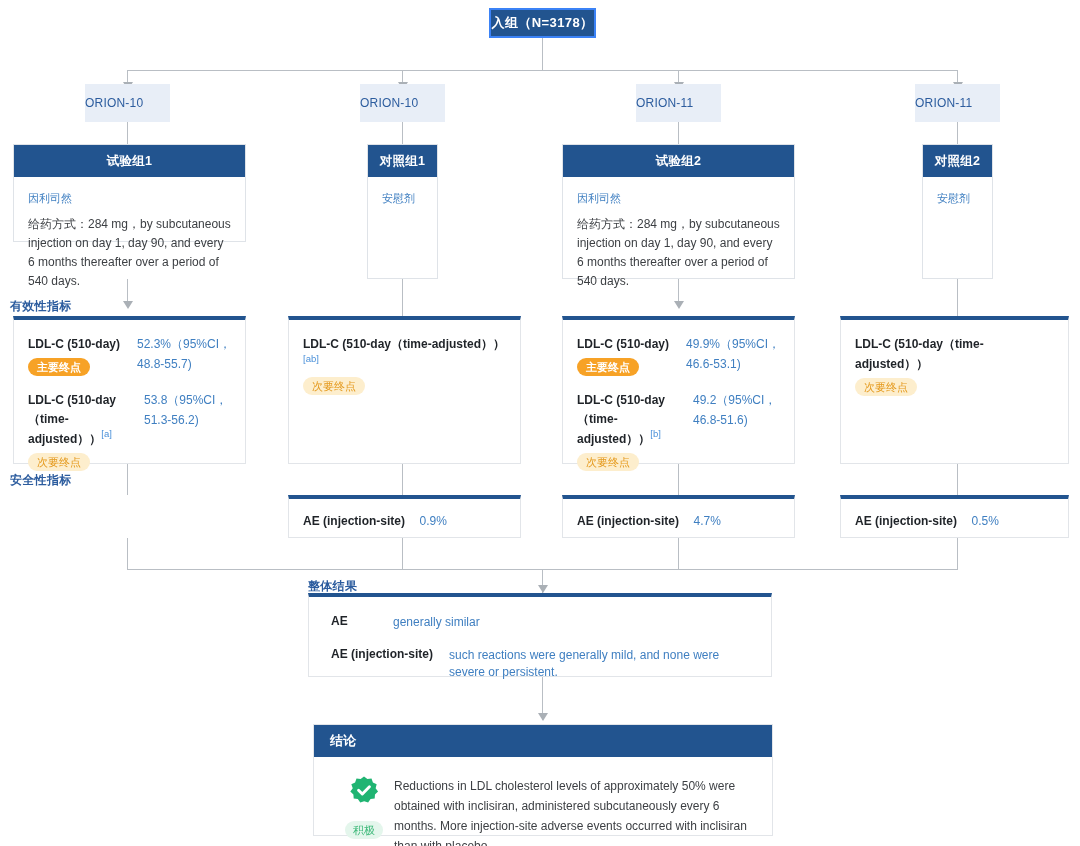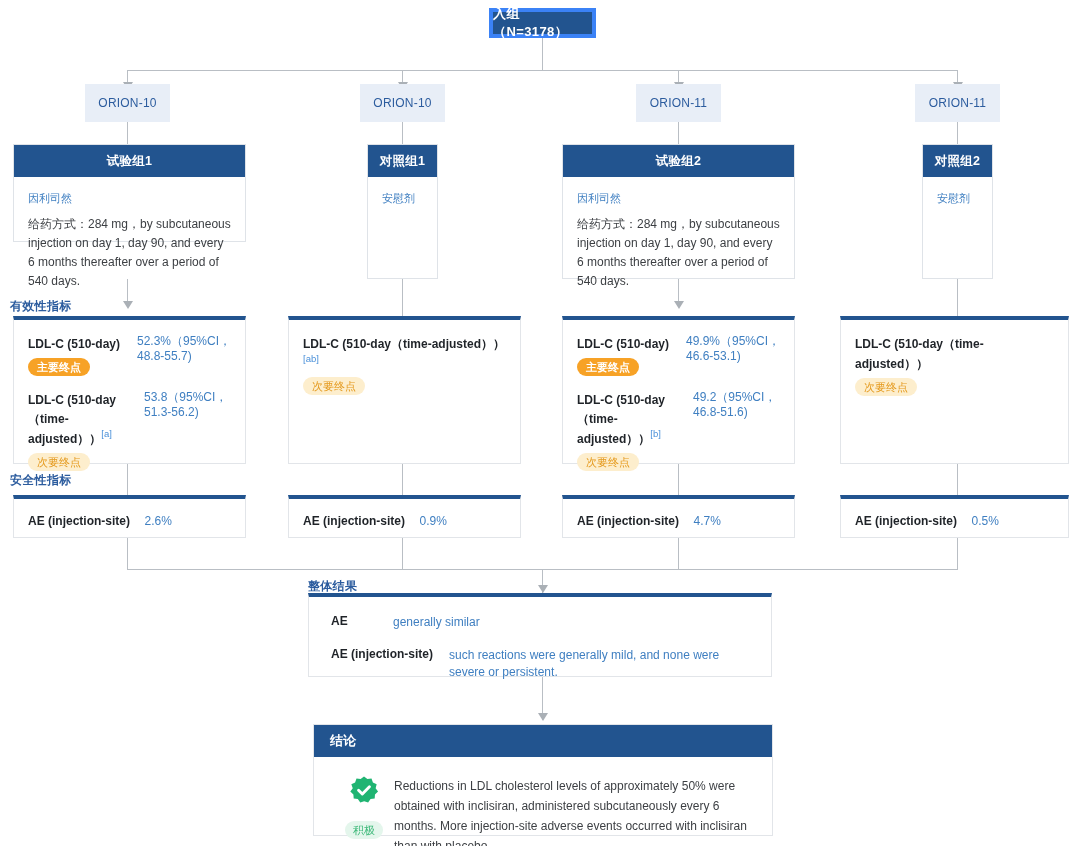--- a/index.html
+++ b/index.html
@@ -13,48 +13,48 @@
   .abs{position:absolute;box-sizing:border-box;}
 
   
   .vline{position:absolute;width:1px;background:#b9bec4;}
   .hline{position:absolute;height:1px;background:#b9bec4;}
   .arrowhead{position:absolute;width:0;height:0;
     border-left:5px solid transparent;border-right:5px solid transparent;
     border-top:8px solid #aab0b6;}
 
   
-  .root-box{background:#22548f;color:#fff;border:4px solid #3b82f6;
+  .root-box{background:#22548f;color:#fff;border:2px solid #3b82f6;
     display:flex;align-items:center;justify-content:center;
     font-size:13px;font-weight:bold;letter-spacing:.4px;}
 
   
   .study-chip{background:#e8eef7;color:#2c5c9e;
-    display:flex;align-items:center;justify-content:center;
+    display:flex;align-items:center;justify-content:flex-start;
     font-size:12px;letter-spacing:.2px;}
 
   
   .arm-card{background:#fff;border:1px solid #dfe3e8;}
   .arm-head{background:#22548f;color:#fff;height:32px;
     display:flex;align-items:center;justify-content:center;
     font-size:12.5px;font-weight:bold;letter-spacing:.3px;}
   .arm-body{padding:14px 14px 10px 14px;}
   .arm-drug{color:#3f7fc1;font-size:11px;margin-bottom:9px;}
   .arm-dose{color:#3c3f43;font-size:12px;line-height:19px;}
 
   
   .sec-cap{color:#2c5c9e;font-size:12px;font-weight:bold;letter-spacing:.3px;}
 
   
   .panel{background:#fff;border:1px solid #e2e5e9;border-top:4px solid #22548f;}
   .panel-inner{padding:14px 14px 12px 14px;}
   .metric{display:flex;align-items:flex-start;margin-bottom:4px;}
   .metric + .metric{margin-top:14px;}
   .m-label{font-size:12px;font-weight:bold;color:#1f2328;line-height:18px;}
-  .m-value{font-size:12px;color:#3f7fc1;line-height:15px;}
+  .m-value{font-size:12px;color:#3f7fc1;line-height:20px;}
   .sup{color:#4a90d9;font-size:9.5px;vertical-align:super;font-weight:normal;}
   .tag{display:inline-block;border-radius:9px;font-size:11px;
     padding:1.5px 9px;line-height:15px;margin-top:5px;}
   .tag-primary{background:#f7a226;color:#ffffff;font-weight:bold;}
   .tag-secondary{background:#fdeecd;color:#e59b20;}
 
   
   .ov-row{display:flex;align-items:flex-start;}
   .ov-row + .ov-row{margin-top:16px;}
   .ov-label{font-size:12px;font-weight:bold;color:#1f2328;}
@@ -219,26 +219,20 @@
     <div class="panel-inner">
       <div class="metric" style="display:block;">
         <span class="m-label">LDL-C (510-day（time-adjusted））</span><span class="sup"></span>
         <div><span class="tag tag-secondary">次要终点</span></div>
       </div>
     </div>
   </div>
 
   <div class="abs sec-cap" style="left:10px;top:472px;">安全性指标</div>
 
-  <div class="abs panel" style="left:13px;top:495px;width:233px;height:43px;">
-    <div style="padding:12px 14px 0 14px;">
-      <span class="m-label">AE (injection-site)</span>
-      <span class="m-value" style="margin-left:10px;">2.6%</span>
-    </div>
-  </div>
   <div class="abs panel" style="left:288px;top:495px;width:233px;height:43px;">
     <div style="padding:12px 14px 0 14px;">
       <span class="m-label">AE (injection-site)</span>
       <span class="m-value" style="margin-left:10px;margin-top:20px;">0.9%</span>
     </div>
   </div>
   <div class="abs panel" style="left:562px;top:495px;width:233px;height:43px;">
     <div style="padding:12px 14px 0 14px;">
       <span class="m-label">AE (injection-site)</span>
       <span class="m-value" style="margin-left:10px;">4.7%</span>

